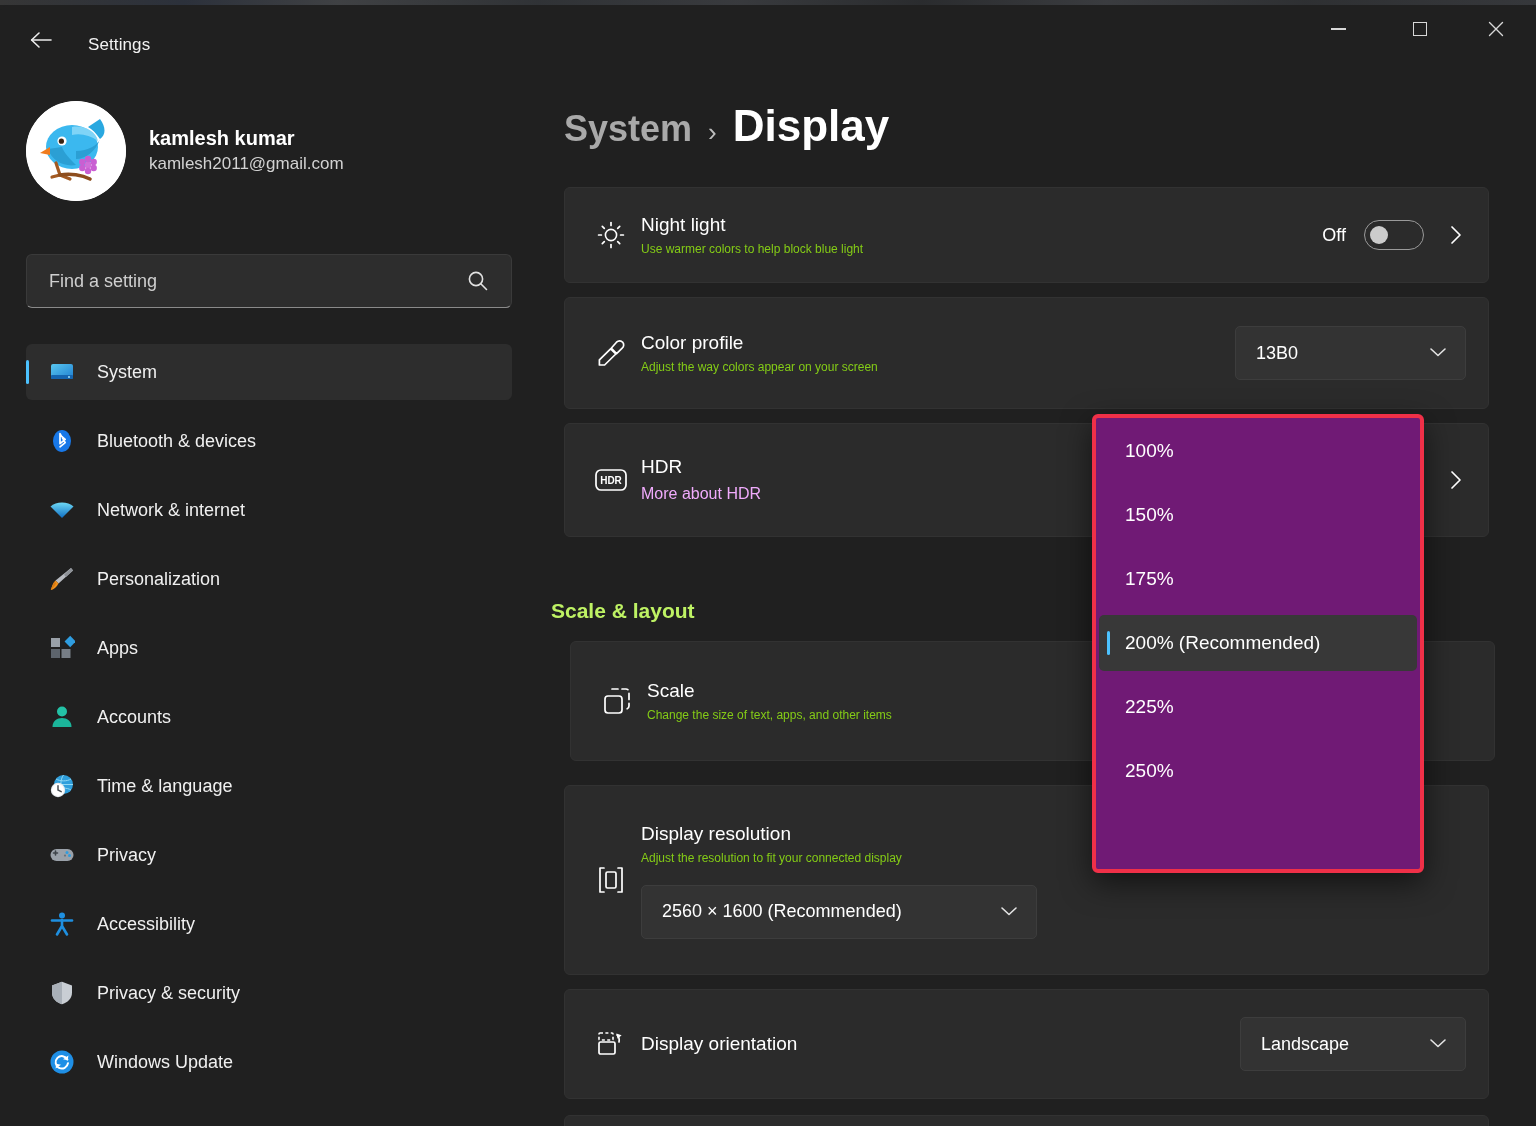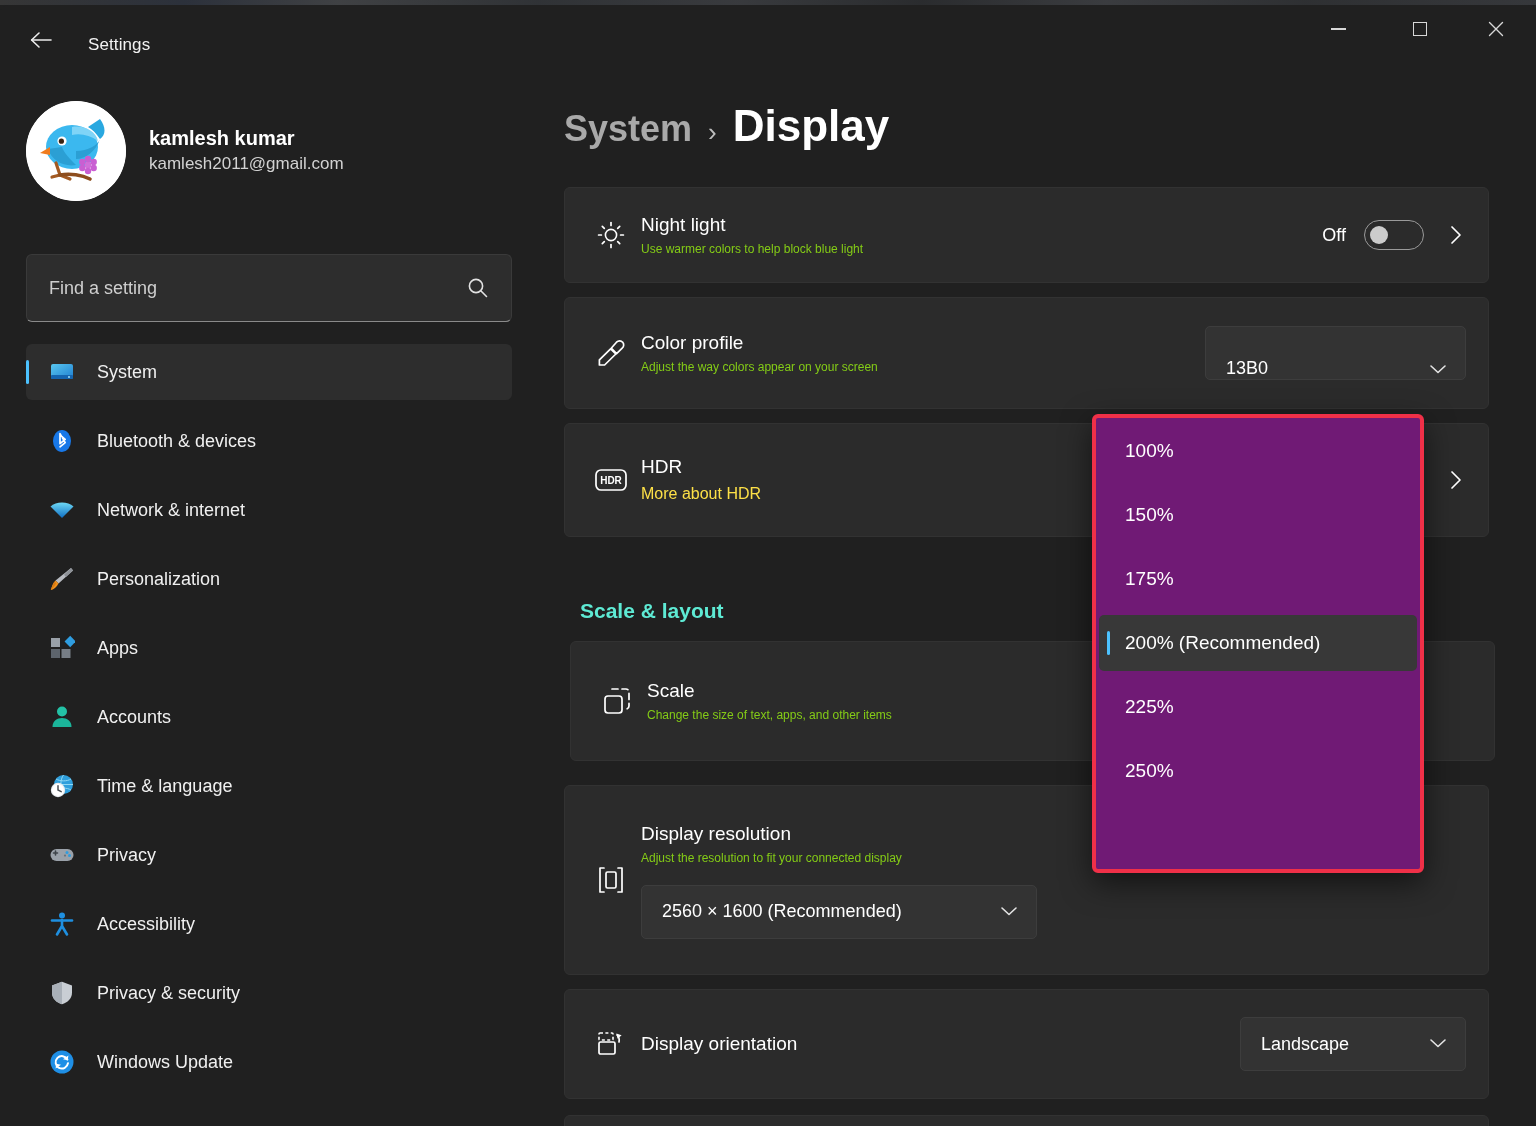--- a/index.html
+++ b/index.html
@@ -62,21 +62,21 @@
     width:100px; height:100px; border-radius:50%;
     background:#ffffff; position:relative; overflow:hidden; flex:0 0 auto;
   }
   .profile-text .pname {
     font-size:20px; font-weight:bold; color:#ffffff; line-height:1.25;
   }
   .profile-text .pmail {
     font-size:17px; color:#d2d2d2; line-height:1.35; margin-top:2px;
   }
   .searchbox {
-    position:absolute; left:26px; top:185px; width:486px; height:68px;
+    position:absolute; left:26px; top:185px; width:486px; height:54px;
     background:#2d2d2d; border:1px solid #3a3a3a; border-bottom:1px solid #8a8a8a;
     border-radius:6px; display:flex; align-items:center; cursor:text;gap:38px;
   }
   .searchbox .ph {
     flex:1; padding-left:22px; font-size:18px; color:#cfcfcf;
   }
   .searchbox .sicon { padding-right:22px; display:flex; align-items:center; }
 
   .navlist { position:absolute; left:26px; top:275px; width:486px; }
   .navitem {
@@ -109,21 +109,21 @@
     position:absolute; left:19px; width:925px;
     background:#2b2b2b; border-radius:6px; border:1px solid #323232;
   }
   .card-row {
     display:flex; align-items:center; height:100%; padding:0 22px 0 24px;
   }
   .card-icon { width:44px; flex:0 0 auto; display:flex; align-items:center; justify-content:center; }
   .card-texts { flex:1; padding-left:8px; }
   .ctitle { font-size:19px; color:#ffffff; line-height:1.35; }
   .csub { font-size:12px; color:#84cc16; line-height:1.4; margin-top:3px; }
-  .clink { font-size:16px; color:#fde047; line-height:1.4; margin-top:3px; cursor:pointer; }
+  .clink { font-size:16px; color:#f0abfc; line-height:1.4; margin-top:3px; cursor:pointer; }
 
   .toggle-wrap { display:flex; align-items:center; gap:18px; flex:0 0 auto; }
   .toggle-label { font-size:18px; color:#ffffff; }
   .toggle {
     width:60px; height:30px; border-radius:16px;
     border:1.5px solid #9a9a9a; background:#2b2b2b;
     position:relative; cursor:pointer;
   }
   .toggle .knob {
     position:absolute; left:5px; top:5px; width:18px; height:18px;
@@ -133,21 +133,21 @@
 
   .combo {
     height:54px; min-width:120px; background:#333333;
     border:1px solid #3d3d3d; border-radius:5px;
     display:flex; align-items:center; justify-content:space-between;
     padding:0 18px 0 20px; gap:16px; cursor:pointer; flex:0 0 auto;
   }
   .combo .cval { font-size:18px; color:#ffffff; white-space:nowrap; }
 
   .section-head {
-    position:absolute; left:35px; font-size:21px; color:#5eead4; font-weight:600;
+    position:absolute; left:6px; font-size:21px; color:#bef264; font-weight:600;
   }
 
   
   .flyout {
     position:absolute; left:1092px; top:409px; width:332px; height:459px;
     background:#701a75; border:1px solid #3a3a3a; border-radius:8px;
     box-shadow:0 10px 30px rgba(0,0,0,.55);
     overflow:hidden; z-index:40;
   }
   .flyout-inner { padding:8px 6px; }
@@ -428,21 +428,21 @@
           <div class="card-icon">
             <svg width="30" height="30" viewBox="0 0 30 30">
               <path d="M20.5 4.2 C22.3 2.4 25.2 2.4 26.6 4.2 C28.2 5.9 28 8.6 26.2 10.1 L20.6 15.6 L15.2 10.2 Z" fill="none" stroke="#ffffff" stroke-width="1.7" stroke-linejoin="round"></path>
               <path d="M14.6 10.8 L19.8 16 L8.6 27 L3.4 27 L3.4 21.8 Z" fill="none" stroke="#ffffff" stroke-width="1.7" stroke-linejoin="round"></path>
             </svg>
           </div>
           <div class="card-texts">
             <div class="ctitle">Color profile</div>
             <div class="csub">Adjust the way colors appear on your screen</div>
           </div>
-          <div class="combo" style="width:261px;align-items:flex-end;">
+          <div class="combo" style="width:231px;">
             <span class="cval">13B0</span>
             <span>
               <svg width="18" height="12" viewBox="0 0 18 12">
                 <path d="M2 3 L9 9.5 L16 3" fill="none" stroke="#e4e4e4" stroke-width="1.6" stroke-linecap="round" stroke-linejoin="round"></path>
               </svg>
             </span>
           </div>
         </div>
       </div>
 

